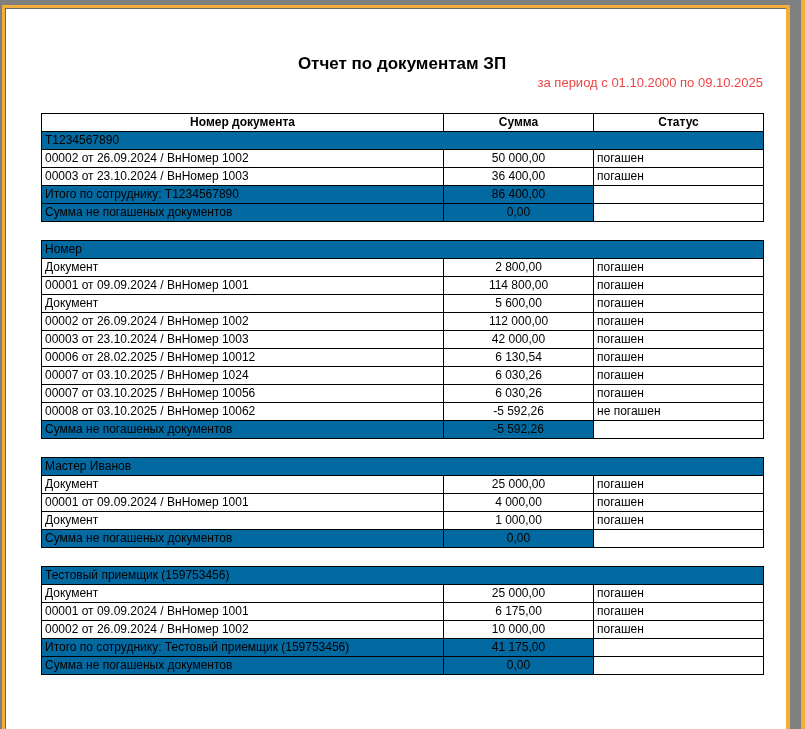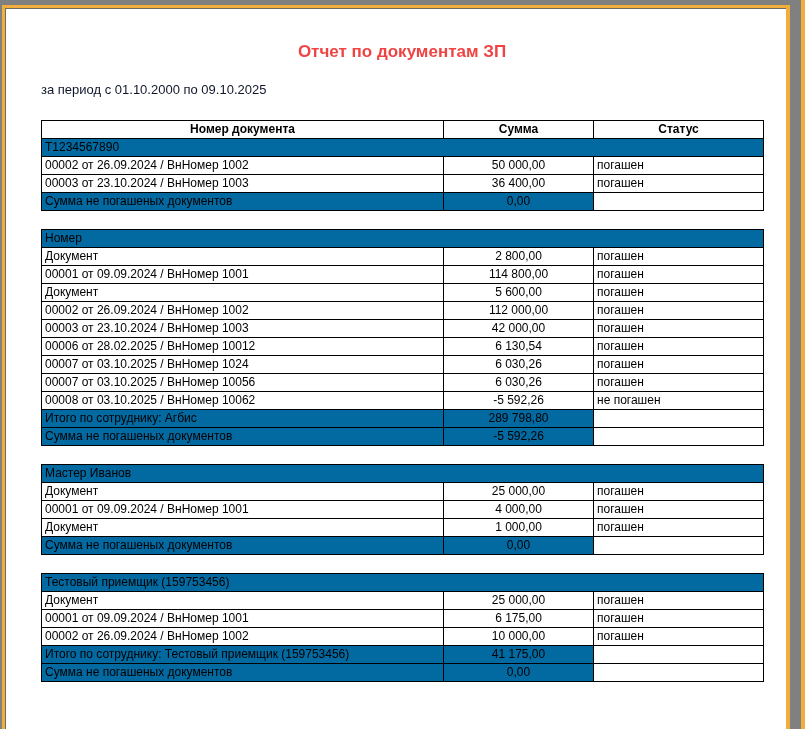--- a/index.html
+++ b/index.html
@@ -30,31 +30,31 @@
     border-left: 1px solid #6E6A60;
     border-top: 1px solid #6E6A60;
     box-sizing: border-box;
     overflow: hidden;
   }
   .content {
     width: 722px;
     margin-left: 35px;
   }
   .title {
-    margin-top: 33px;
+    margin-top: 45px;
     text-align: center;
     font-size: 17px;
     font-weight: bold;
+    color: #000000;
+  }
+  .subtitle {
+    margin-top: 1px;
+    text-align: right;
+    font-size: 13px;
     color: #ef4444;
-  }
-  .subtitle {
-    margin-top: 20px;
-    text-align: left;
-    font-size: 13px;
-    color: #0f172a;
   }
   .tables { margin-top: 23px; }
   table.grid {
     border-collapse: collapse;
     table-layout: fixed;
     width: 722px;
     margin: 16px 0 18px 0;
     padding-left: 16px;
   }
   table.grid td {
@@ -103,20 +103,25 @@
               <td>00002 от 26.09.2024 / ВнНомер 1002</td>
               <td class="amt">50 000,00</td>
               <td>погашен</td>
             </tr>
             <tr>
               <td>00003 от 23.10.2024 / ВнНомер 1003</td>
               <td class="amt">36 400,00</td>
               <td>погашен</td>
             </tr>
             <tr>
+              <td class="group">Итого по сотруднику: Т1234567890</td>
+              <td class="group amt">86 400,00</td>
+              <td class="nocell"></td>
+            </tr>
+            <tr>
               <td class="group">Сумма не погашеных документов</td>
               <td class="group amt">0,00</td>
               <td class="nocell"></td>
             </tr>
           </tbody>
         </table>
         <table class="grid">
           <colgroup>
             <col style="width: 402px;">
             <col style="width: 150px;">
@@ -163,25 +168,20 @@
             </tr>
             <tr>
               <td>00007 от 03.10.2025 / ВнНомер 10056</td>
               <td class="amt">6 030,26</td>
               <td>погашен</td>
             </tr>
             <tr>
               <td>00008 от 03.10.2025 / ВнНомер 10062</td>
               <td class="amt">-5 592,26</td>
               <td>не погашен</td>
-            </tr>
-            <tr>
-              <td class="group">Итого по сотруднику: Агбис</td>
-              <td class="group amt">289 798,80</td>
-              <td class="nocell"></td>
             </tr>
             <tr>
               <td class="group">Сумма не погашеных документов</td>
               <td class="group amt">-5 592,26</td>
               <td class="nocell"></td>
             </tr>
           </tbody>
         </table>
         <table class="grid">
           <colgroup>

